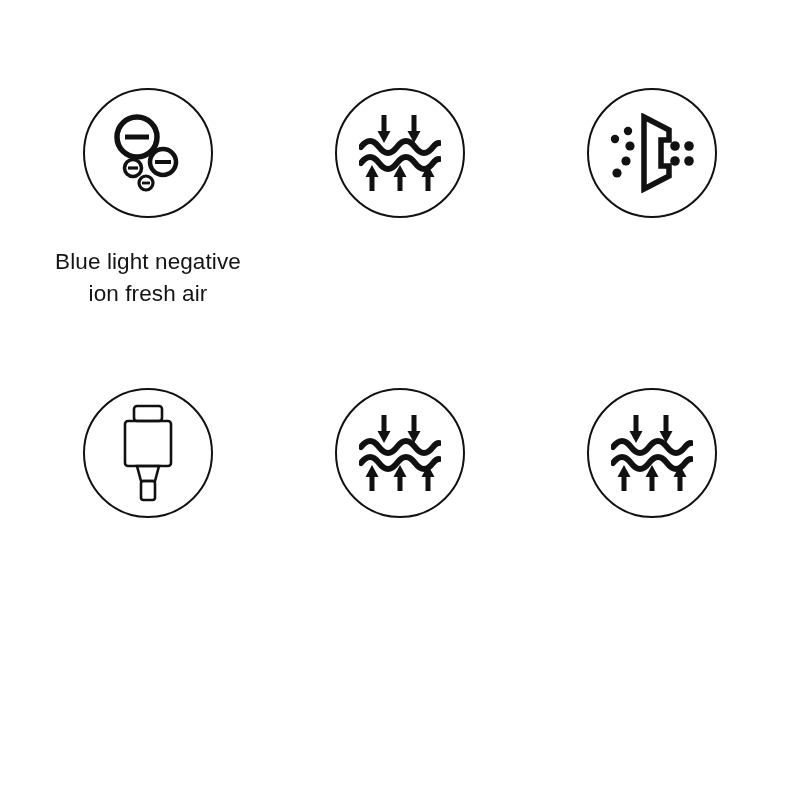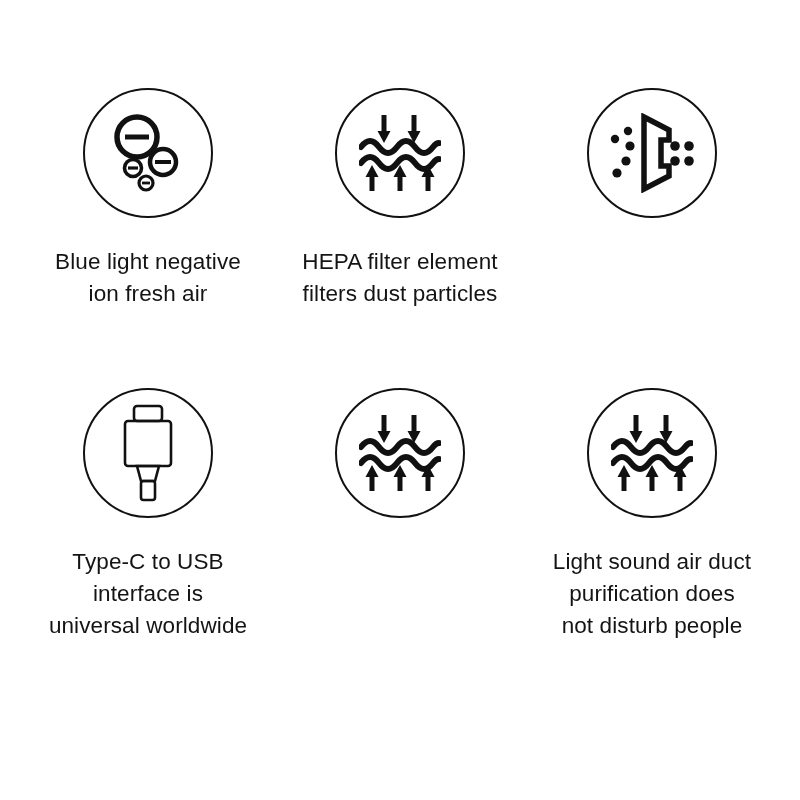--- a/index.html
+++ b/index.html
@@ -113,22 +113,20 @@
             <line x1="13" y1="78" x2="13" y2="60"></line>
             <line x1="41" y1="78" x2="41" y2="60"></line>
             <line x1="69" y1="78" x2="69" y2="60"></line>
           </g>
           <polygon points="13,52 6.5,64 19.5,64" fill="#111"></polygon>
           <polygon points="41,52 34.5,64 47.5,64" fill="#111"></polygon>
           <polygon points="69,52 62.5,64 75.5,64" fill="#111"></polygon>
         </svg>
       </span>
     </div>
-    <div class="feature-caption">HEPA filter element
-filters dust particles</div>
   </div>
 
   <div class="feature-cell row-1">
     <div class="icon-circle">
       <span>
         <svg width="86" height="80" viewBox="0 0 86 80">
 
           <path d="M35,4 L60,17 L60,27 L52,27 L52,53 L60,53 L60,63 L35,76 Z" fill="none" stroke="#111" stroke-width="5.5" stroke-linejoin="miter"></path>
 
           <circle cx="19" cy="18" r="4.2" fill="#111"></circle>
@@ -154,23 +152,20 @@
           <rect x="18" y="3" width="28" height="15" rx="3" ry="3" fill="none" stroke="#111" stroke-width="2.6"></rect>
 
           <rect x="9" y="18" width="46" height="45" rx="3" ry="3" fill="none" stroke="#111" stroke-width="2.6"></rect>
 
           <path d="M21,63 L43,63 L39,78 L25,78 Z" fill="none" stroke="#111" stroke-width="2.6" stroke-linejoin="miter"></path>
 
           <rect x="25" y="78" width="14" height="19" rx="2.5" ry="2.5" fill="none" stroke="#111" stroke-width="2.6"></rect>
         </svg>
       </span>
     </div>
-    <div class="feature-caption">Type-C to USB
-interface is
-universal worldwide</div>
   </div>
 
   <div class="feature-cell row-2">
     <div class="icon-circle">
       <span>
         <svg width="82" height="80" viewBox="0 0 82 80">
           <g stroke="#111" stroke-width="5" stroke-linecap="butt">
             <line x1="25" y1="2" x2="25" y2="22"></line>
             <line x1="55" y1="2" x2="55" y2="22"></line>
           </g>
@@ -207,18 +202,15 @@
             <line x1="13" y1="78" x2="13" y2="60"></line>
             <line x1="41" y1="78" x2="41" y2="60"></line>
             <line x1="69" y1="78" x2="69" y2="60"></line>
           </g>
           <polygon points="13,52 6.5,64 19.5,64" fill="#111"></polygon>
           <polygon points="41,52 34.5,64 47.5,64" fill="#111"></polygon>
           <polygon points="69,52 62.5,64 75.5,64" fill="#111"></polygon>
         </svg>
       </span>
     </div>
-    <div class="feature-caption">Light sound air duct
-purification does
-not disturb people</div>
   </div>
 
 </div>
 
 </body></html>

